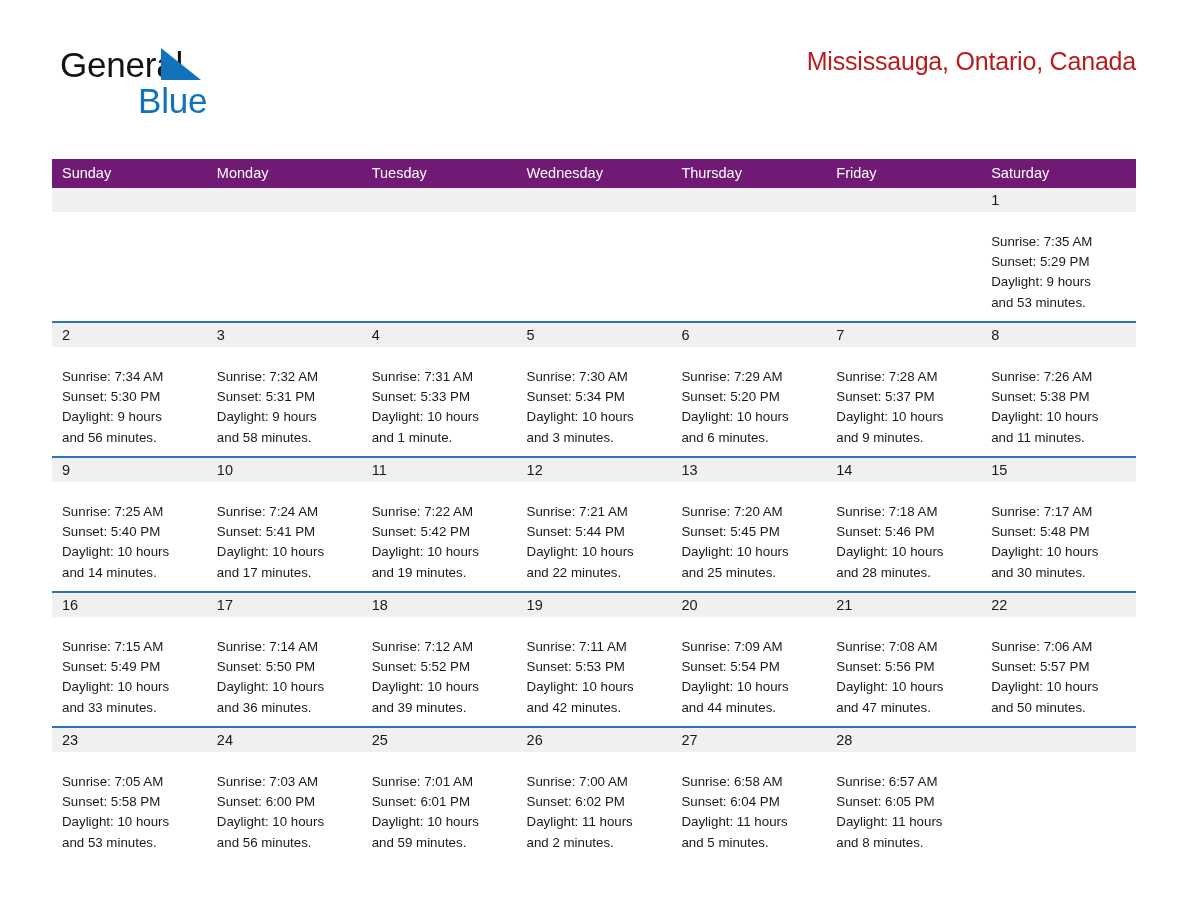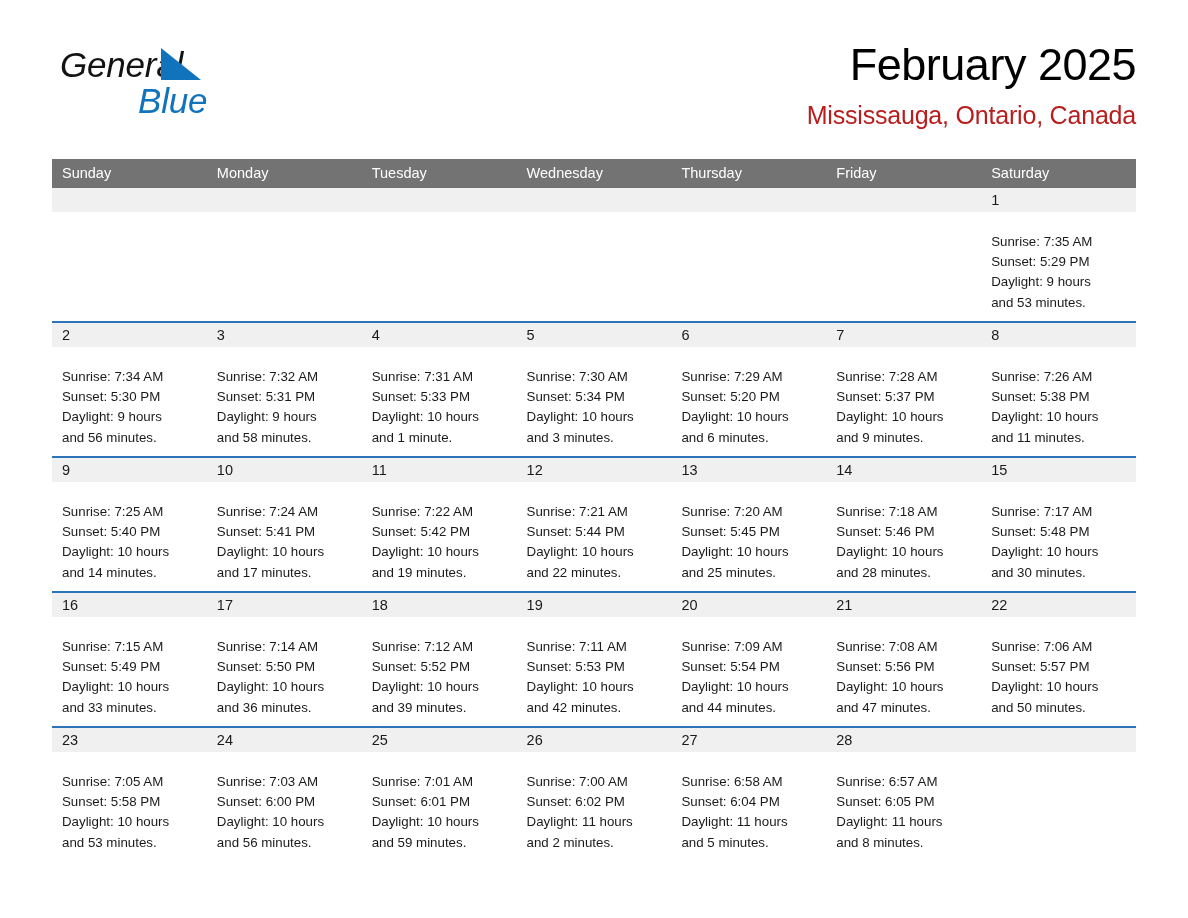--- a/index.html
+++ b/index.html
@@ -31,21 +31,20 @@
     padding-top: 42px;
     box-sizing: border-box;
   }
 
   .brand {
     position: absolute;
     left: 8px;
     top: 46px;
     width: 300px;
     height: 74px;
-    font-style: italic;
   }
   .brand-line1 {
     position: relative;
     display: block;
     font-size: 35px;
     line-height: 38px;
     letter-spacing: -0.2px;
     color: #131313;
     font-weight: 400;
   }
@@ -95,21 +94,21 @@
   
   .calendar {
     position: absolute;
     left: 52px;
     top: 159px;
     width: 1084px;
   }
 
   .weekday-row {
     display: flex;
-    background: #737373;
+    background: #701a75;
     height: 29px;
   }
   .weekday {
     flex: 1 1 0;
     min-width: 0;
     color: #ffffff;
     font-size: 14.5px;
     line-height: 29px;
     padding-left: 10px;
     box-sizing: border-box;
@@ -166,21 +165,20 @@
 
   <div class="topbar">
 
     <div class="brand">
       <span class="brand-line1">General</span>
       <span class="brand-triangle"></span>
       <span class="brand-line2">Blue</span>
     </div>
 
     <div class="titleblock">
-      <div class="cal-title">February 2025</div>
       <div class="cal-subtitle">Mississauga, Ontario, Canada</div>
     </div>
 
   </div>
 
   <div class="calendar">
     <div class="weekday-row" id="weekday-row">
         <div class="weekday">Sunday</div>
         <div class="weekday">Monday</div>
         <div class="weekday">Tuesday</div>

